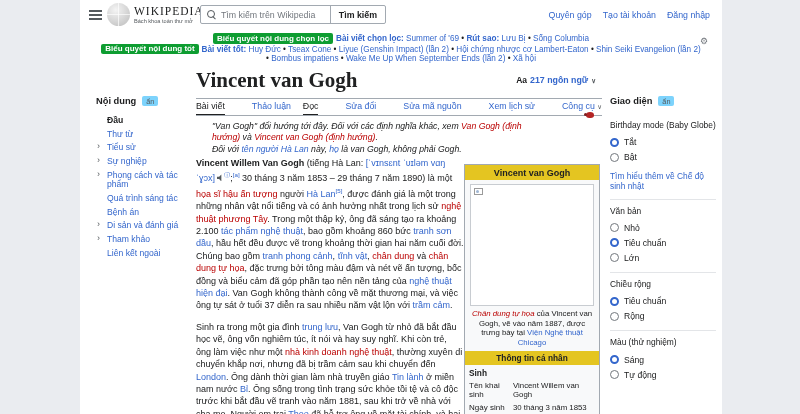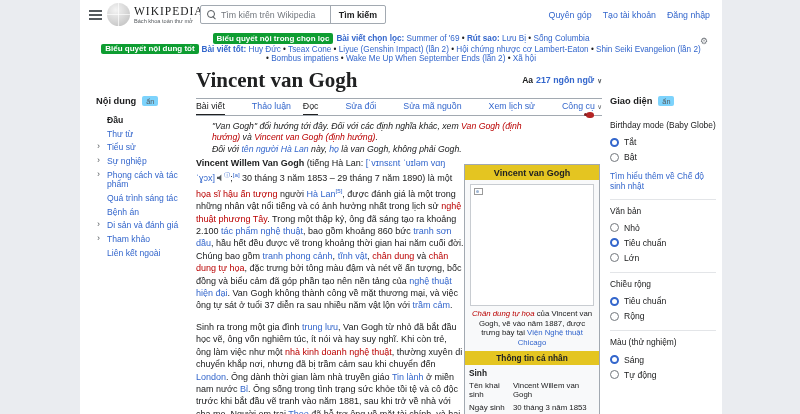--- a/index.html
+++ b/index.html
@@ -34,21 +34,21 @@
   
   .banner { position:absolute; left:0; top:33px; width:642px; text-align:center; font-size:8.2px; line-height:9.6px; color:#202122; }
   .banner .row2 { width:600px; margin:0 auto; }
   .badge { display:inline-block; background:#0e9d31; color:#fff; font-weight:bold; font-size:8px;
            padding:0.5px 4px; border-radius:2px; margin-right:3px; }
   .gear { position:absolute; right:14px; top:4px; color:#72777d; font-size:9px; cursor:pointer; }
 
   
   .art-hdr { position:absolute; left:116px; top:68px; width:406px; }
   .page-title { font-family:"Liberation Serif", serif; font-size:21px; color:#202122; padding-bottom:5px; border-bottom:1px solid #a2a9b1; }
-  .lang-btn { position:absolute; right:0; top:7px; font-size:8.8px; color:#3366cc; font-weight:bold; cursor:pointer; display:flex; align-items:flex-end; gap:3px; }
+  .lang-btn { position:absolute; right:6px; top:7px; font-size:8.8px; color:#3366cc; font-weight:bold; cursor:pointer; display:flex; align-items:flex-end; gap:3px; }
   .lang-icon { color:#202122; font-weight:bold; font-size:8.5px; }
   .caret { font-size:6.5px; color:#54595d; }
   .tabs { display:flex; justify-content:space-between; border-bottom:1px solid #a2a9b1; height:17px; align-items:flex-end; }
   .tabgroup { display:flex; gap:27px; }
   .tab { font-size:8.8px; color:#3366cc; padding-bottom:3px; cursor:pointer; }
   .tab.active { color:#202122; border-bottom:1.6px solid #202122; }
   .bug { position:absolute; right:8px; top:44px; width:8px; height:6px; background:#b32424;
          border-radius:55% 55% 45% 45%; cursor:pointer; }
   .bug:before { content:""; position:absolute; left:-2px; top:1px; width:3px; height:3px; background:#7d1d1d; border-radius:50%; }
 
@@ -121,21 +121,21 @@
     </div>
     <div class="hdr-links">
       <span>Quyên góp</span>
       <span>Tạo tài khoản</span>
       <span>Đăng nhập</span>
     </div>
   </div>
 
   <div class="banner">
     <div class="row1">
-      <span class="badge">Biểu quyết nội trong chọn lọc</span><span><span class="sg-bl">Bài viết chọn lọc:</span><span class="sg-l"> Summer of '69</span><span class="sg-p"> • </span><span class="sg-bl">Rút sao:</span><span class="sg-l"> Lưu Bị</span><span class="sg-p"> • </span><span class="sg-l">Sống Columbia</span></span>
+      <span class="badge">Biểu quyết nội dung chọn lọc</span><span><span class="sg-bl">Bài viết chọn lọc:</span><span class="sg-l"> Summer of '69</span><span class="sg-p"> • </span><span class="sg-bl">Rút sao:</span><span class="sg-l"> Lưu Bị</span><span class="sg-p"> • </span><span class="sg-l">Sống Columbia</span></span>
     </div>
     <div class="row2">
       <span class="badge">Biểu quyết nội dung tốt</span><span><span class="sg-bl">Bài viết tốt:</span><span class="sg-l"> Huy Đức</span><span class="sg-p"> • </span><span class="sg-l">Tseax Cone</span><span class="sg-p"> • </span><span class="sg-l">Liyue (Genshin Impact) (lần 2)</span><span class="sg-p"> • </span><span class="sg-l">Hội chứng nhược cơ Lambert-Eaton</span><span class="sg-p"> • </span><span class="sg-l">Shin Seiki Evangelion (lần 2)</span><span class="sg-p"> • </span><span class="sg-l">Bombus impatiens</span><span class="sg-p"> • </span><span class="sg-l">Wake Me Up When September Ends (lần 2)</span><span class="sg-p"> • </span><span class="sg-l">Xã hội</span></span>
     </div>
     <span class="gear">⚙</span>
   </div>
 
   <div class="art-hdr">
     <div class="lang-btn">
       <span class="lang-icon">Aa</span>

